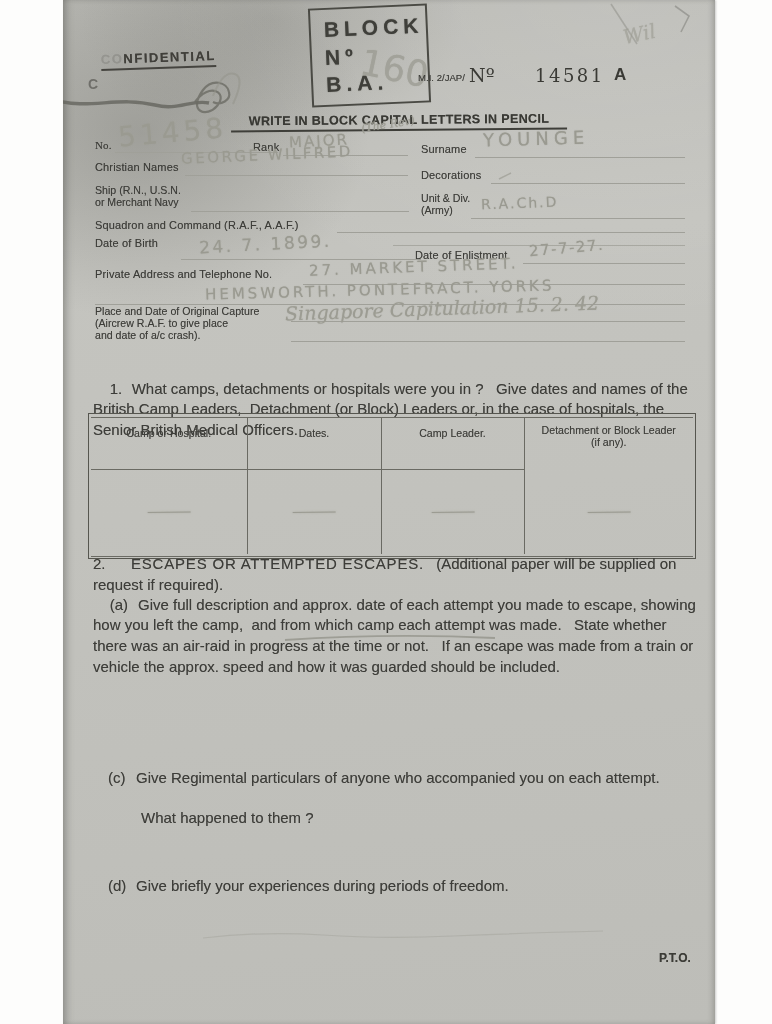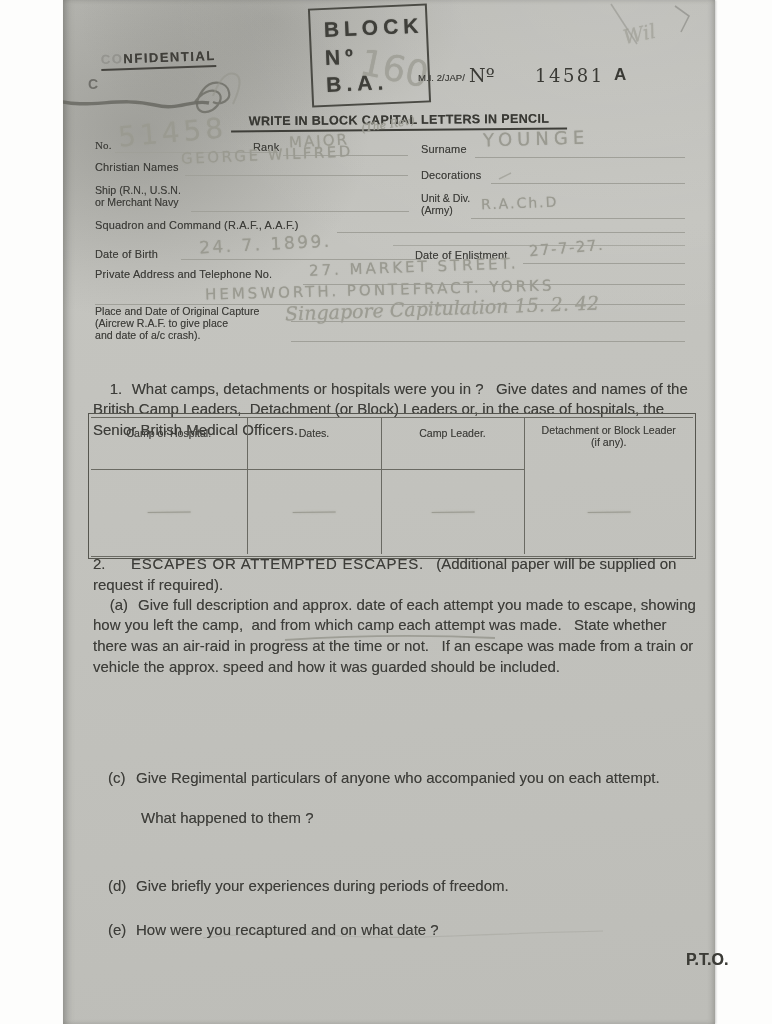--- a/index.html
+++ b/index.html
@@ -106,21 +106,21 @@
 
   <div class="abs lbl-sm" style="left:358px;top:192px;">Unit &amp; Div.</div>
   <div class="abs lbl-sm" style="left:358px;top:204px;">(Army)</div>
   <div class="fline" style="left:408px;top:218px;width:214px;"></div>
   <div class="abs pencil" style="left:418px;top:195px;font-size:14px;letter-spacing:2px;transform:rotate(-2deg);">R.A.Ch.D</div>
 
   <div class="abs lbl" style="left:32px;top:219px;">Squadron and Command (R.A.F., A.A.F.)</div>
   <div class="fline" style="left:274px;top:232px;width:348px;"></div>
   <div class="fline" style="left:330px;top:245px;width:292px;opacity:.8;"></div>
 
-  <div class="abs lbl" style="left:32px;top:248px;">Date of Birth</div>
+  <div class="abs lbl" style="left:32px;top:237px;">Date of Birth</div>
   <div class="fline" style="left:118px;top:259px;width:240px;"></div>
   <div class="abs pencil" style="left:136px;top:234px;font-size:17px;letter-spacing:2.5px;transform:rotate(-3deg);">24. 7. 1899.</div>
 
   <div class="abs lbl" style="left:352px;top:249px;">Date of Enlistment</div>
   <div class="fline" style="left:460px;top:263px;width:162px;"></div>
   <div class="abs pencil" style="left:466px;top:239px;font-size:15px;letter-spacing:1.5px;transform:rotate(-5deg);">27-7-27.</div>
 
   <div class="abs lbl" style="left:32px;top:268px;">Private Address and Telephone No.</div>
   <div class="fline" style="left:240px;top:284px;width:382px;"></div>
   <div class="abs pencil" style="left:246px;top:258px;font-size:15px;letter-spacing:3px;transform:rotate(-2deg);">27. MARKET STREET.</div>
@@ -178,19 +178,16 @@
   <div class="abs para" style="left:45px;top:768px;">
     <span style="display:inline-block;width:28px;">(c)</span><span>Give Regimental particulars of anyone who accompanied you on each attempt.</span>
   </div>
 
   <div class="abs para" style="left:78px;top:808px;">What happened to them ?</div>
 
   <div class="abs para" style="left:45px;top:876px;">
     <span style="display:inline-block;width:28px;">(d)</span><span>Give briefly your experiences during periods of freedom.</span>
   </div>
 
-  <div class="abs para" style="left:45px;top:920px;">
-    <span style="display:inline-block;width:28px;">(e)</span><span>How were you recaptured and on what date ?</span>
-  </div>
 
-  <div class="abs" style="left:596px;top:951px;font-size:16px;font-weight:600;color:#3c3c37;text-shadow:0 0 .4px rgba(60,60,55,.6);margin-left:27px;">P.T.O.</div>
+  <div class="abs" style="left:596px;top:951px;font-size:12px;font-weight:600;color:#3c3c37;text-shadow:0 0 .4px rgba(60,60,55,.6);">P.T.O.</div>
 
 </div>
 
 </body></html>

